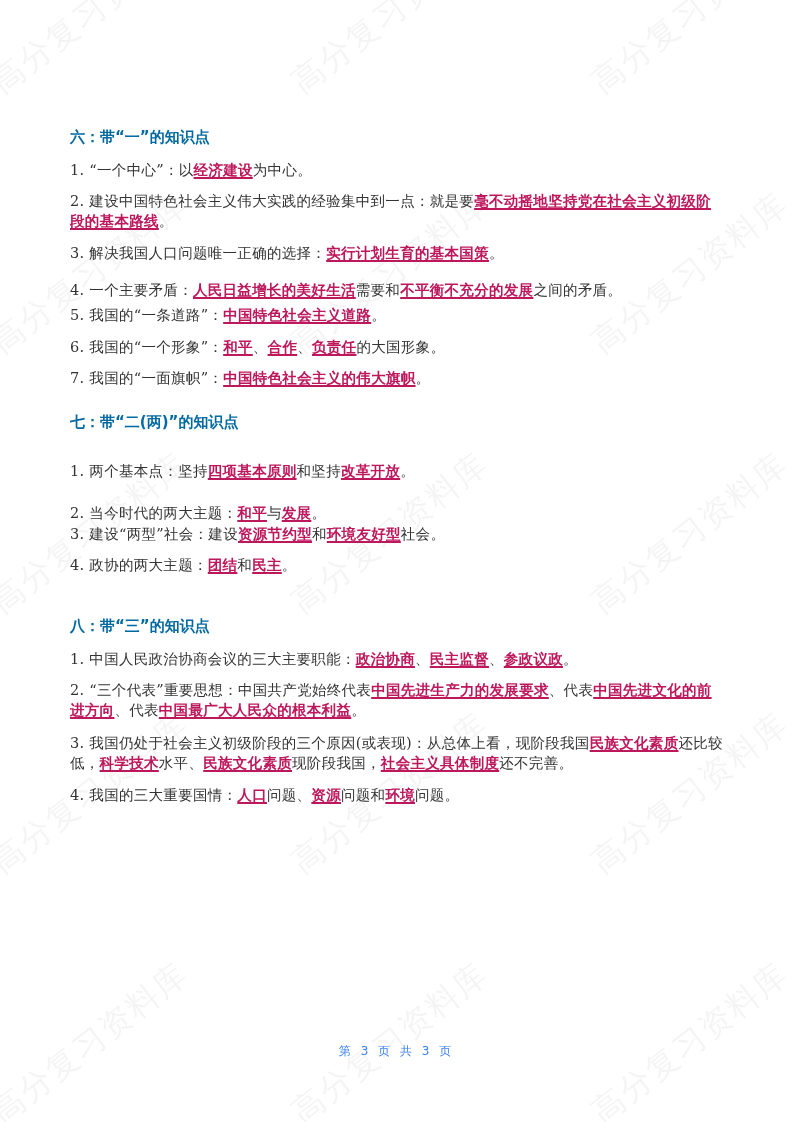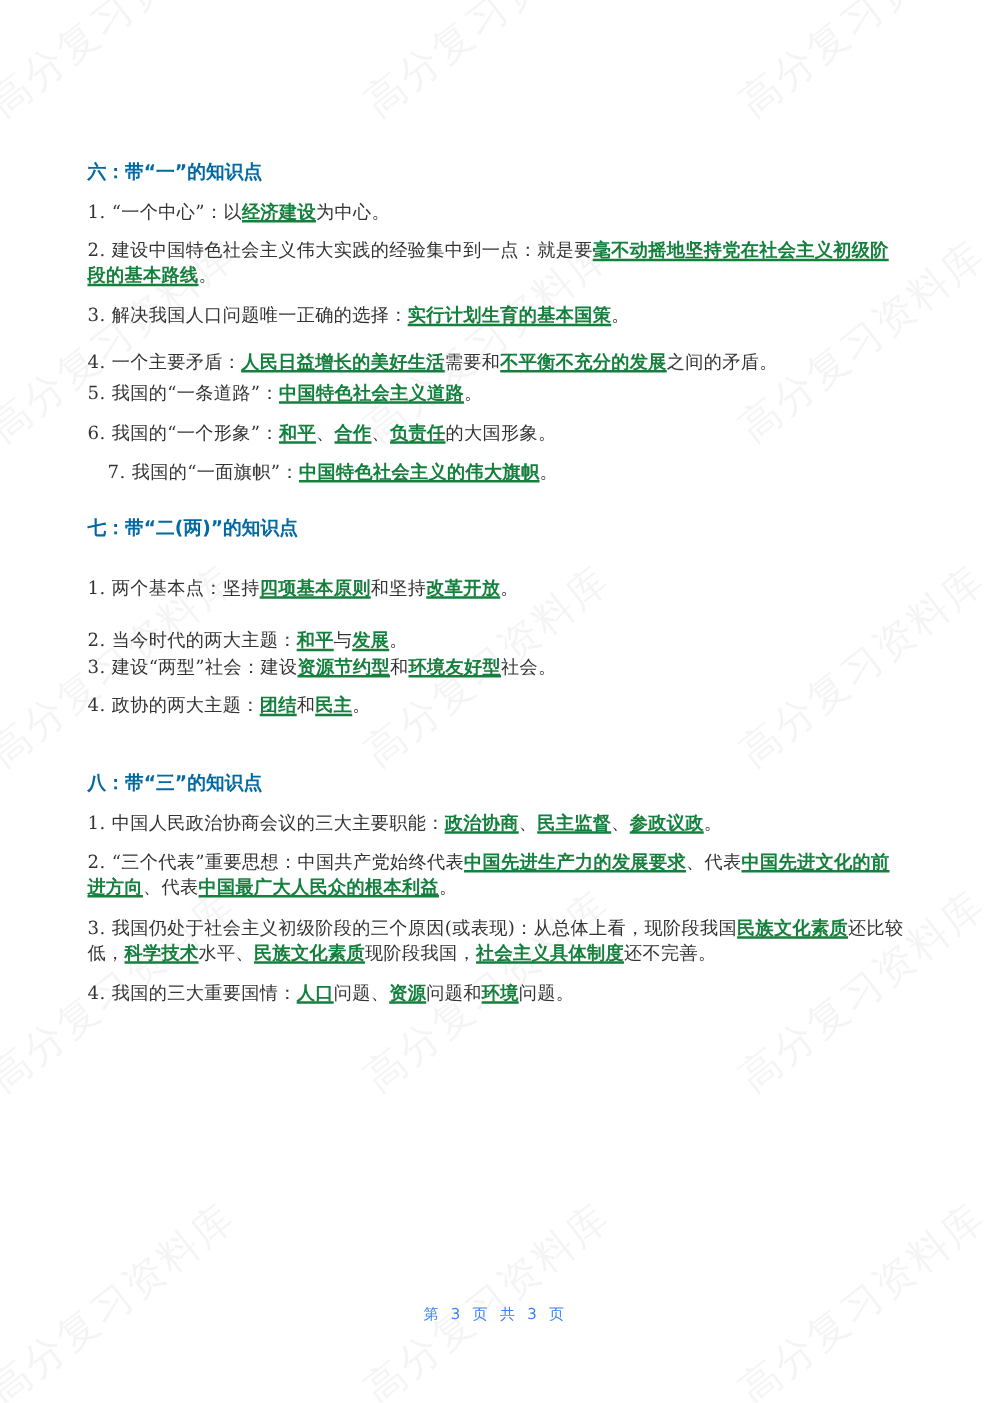--- a/index.html
+++ b/index.html
@@ -17,21 +17,21 @@
   .content { position: absolute; left: 70px; top: 0; width: 660px; z-index: 1; }
   .section-title {
     position: absolute; left: 0; font-family: "DejaVu Sans", sans-serif;
     font-weight: bold; font-size: 15px; color: #0369a1;
   }
   .item {
     position: absolute; left: 0; width: 655px; font-size: 14.5px; line-height: 20px;
     letter-spacing: 0.3px;
   }
   .key {
-    color: #15803d; font-weight: bold; text-decoration: underline;
+    color: #be185d; font-weight: bold; text-decoration: underline;
     text-decoration-thickness: 2px; text-underline-offset: 2px;
     font-family: "DejaVu Sans", sans-serif;
   }
   .footer {
     position: absolute; left: 0; right: 0; top: 1043px; text-align: center;
     font-size: 12px; color: #3b82f6; font-family: "DejaVu Sans", sans-serif; letter-spacing: 3px;
   }
 </style>
 </head>
 <body>
@@ -56,21 +56,21 @@
 
 <div class="content">
 
   <div class="section-title" style="top:128px;">六：带“一”的知识点</div>
   <div class="item" style="top:160px;"><span>1. “一个中心”：以</span><span class="key">经济建设</span><span>为中心。</span></div>
   <div class="item" style="top:191px;"><span>2. 建设中国特色社会主义伟大实践的经验集中到一点：就是要</span><span class="key">毫不动摇地坚持党在社会主义初级阶段的基本路线</span><span>。</span></div>
   <div class="item" style="top:243px;"><span>3. 解决我国人口问题唯一正确的选择：</span><span class="key">实行计划生育的基本国策</span><span>。</span></div>
   <div class="item" style="top:280px;"><span>4. 一个主要矛盾：</span><span class="key">人民日益增长的美好生活</span><span>需要和</span><span class="key">不平衡不充分的发展</span><span>之间的矛盾。</span></div>
   <div class="item" style="top:305px;"><span>5. 我国的“一条道路”：</span><span class="key">中国特色社会主义道路</span><span>。</span></div>
   <div class="item" style="top:337px;"><span>6. 我国的“一个形象”：</span><span class="key">和平</span><span>、</span><span class="key">合作</span><span>、</span><span class="key">负责任</span><span>的大国形象。</span></div>
-  <div class="item" style="top:368px;margin-left:16px;"><span>7. 我国的“一面旗帜”：</span><span class="key">中国特色社会主义的伟大旗帜</span><span>。</span></div>
+  <div class="item" style="top:368px;"><span>7. 我国的“一面旗帜”：</span><span class="key">中国特色社会主义的伟大旗帜</span><span>。</span></div>
 
   <div class="section-title" style="top:413px;">七：带“二(两)”的知识点</div>
   <div class="item" style="top:461px;"><span>1. 两个基本点：坚持</span><span class="key">四项基本原则</span><span>和坚持</span><span class="key">改革开放</span><span>。</span></div>
   <div class="item" style="top:492px;margin-top:11px;"><span>2. 当今时代的两大主题：</span><span class="key">和平</span><span>与</span><span class="key">发展</span><span>。</span></div>
   <div class="item" style="top:524px;"><span>3. 建设“两型”社会：建设</span><span class="key">资源节约型</span><span>和</span><span class="key">环境友好型</span><span>社会。</span></div>
   <div class="item" style="top:555px;"><span>4. 政协的两大主题：</span><span class="key">团结</span><span>和</span><span class="key">民主</span><span>。</span></div>
 
   <div class="section-title" style="top:617px;">八：带“三”的知识点</div>
   <div class="item" style="top:649px;"><span>1. 中国人民政治协商会议的三大主要职能：</span><span class="key">政治协商</span><span>、</span><span class="key">民主监督</span><span>、</span><span class="key">参政议政</span><span>。</span></div>
   <div class="item" style="top:680px;"><span>2. “三个代表”重要思想：中国共产党始终代表</span><span class="key">中国先进生产力的发展要求</span><span>、代表</span><span class="key">中国先进文化的前进方向</span><span>、代表</span><span class="key">中国最广大人民众的根本利益</span><span>。</span></div>

